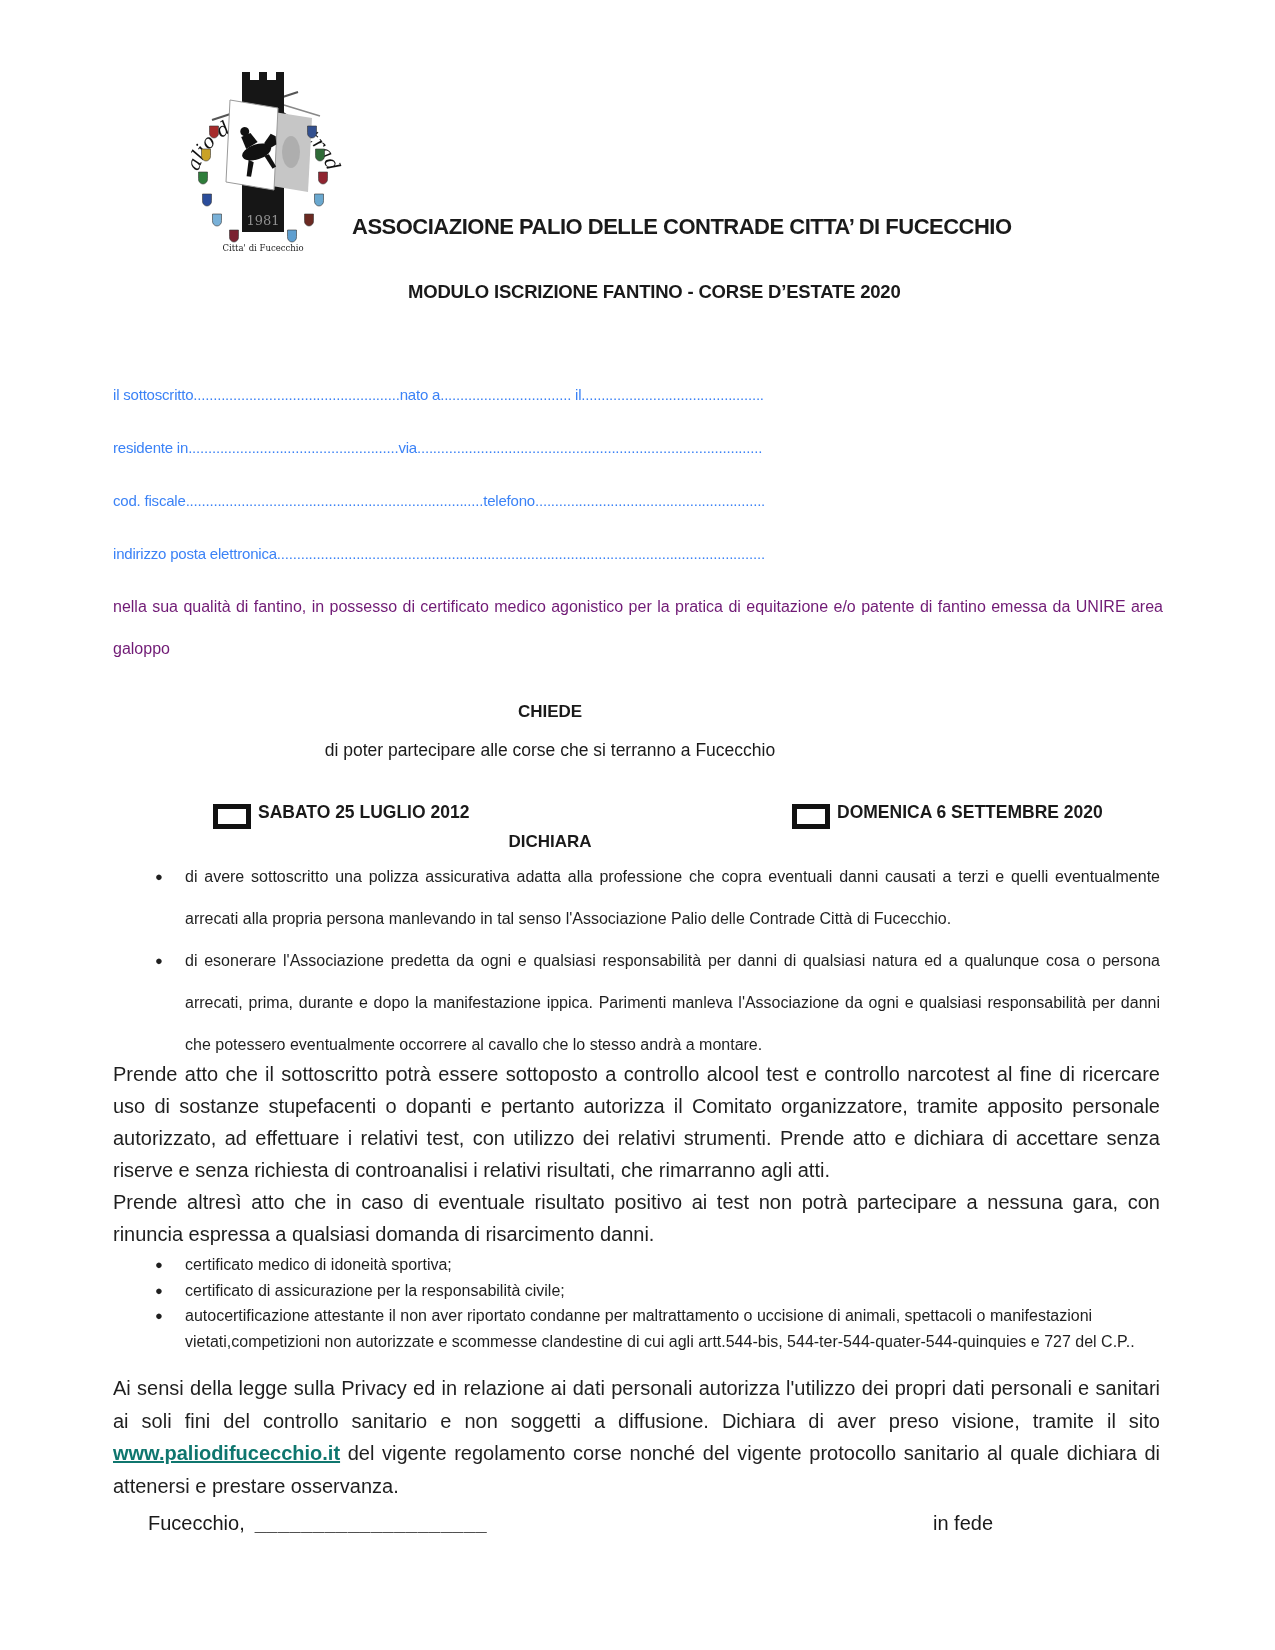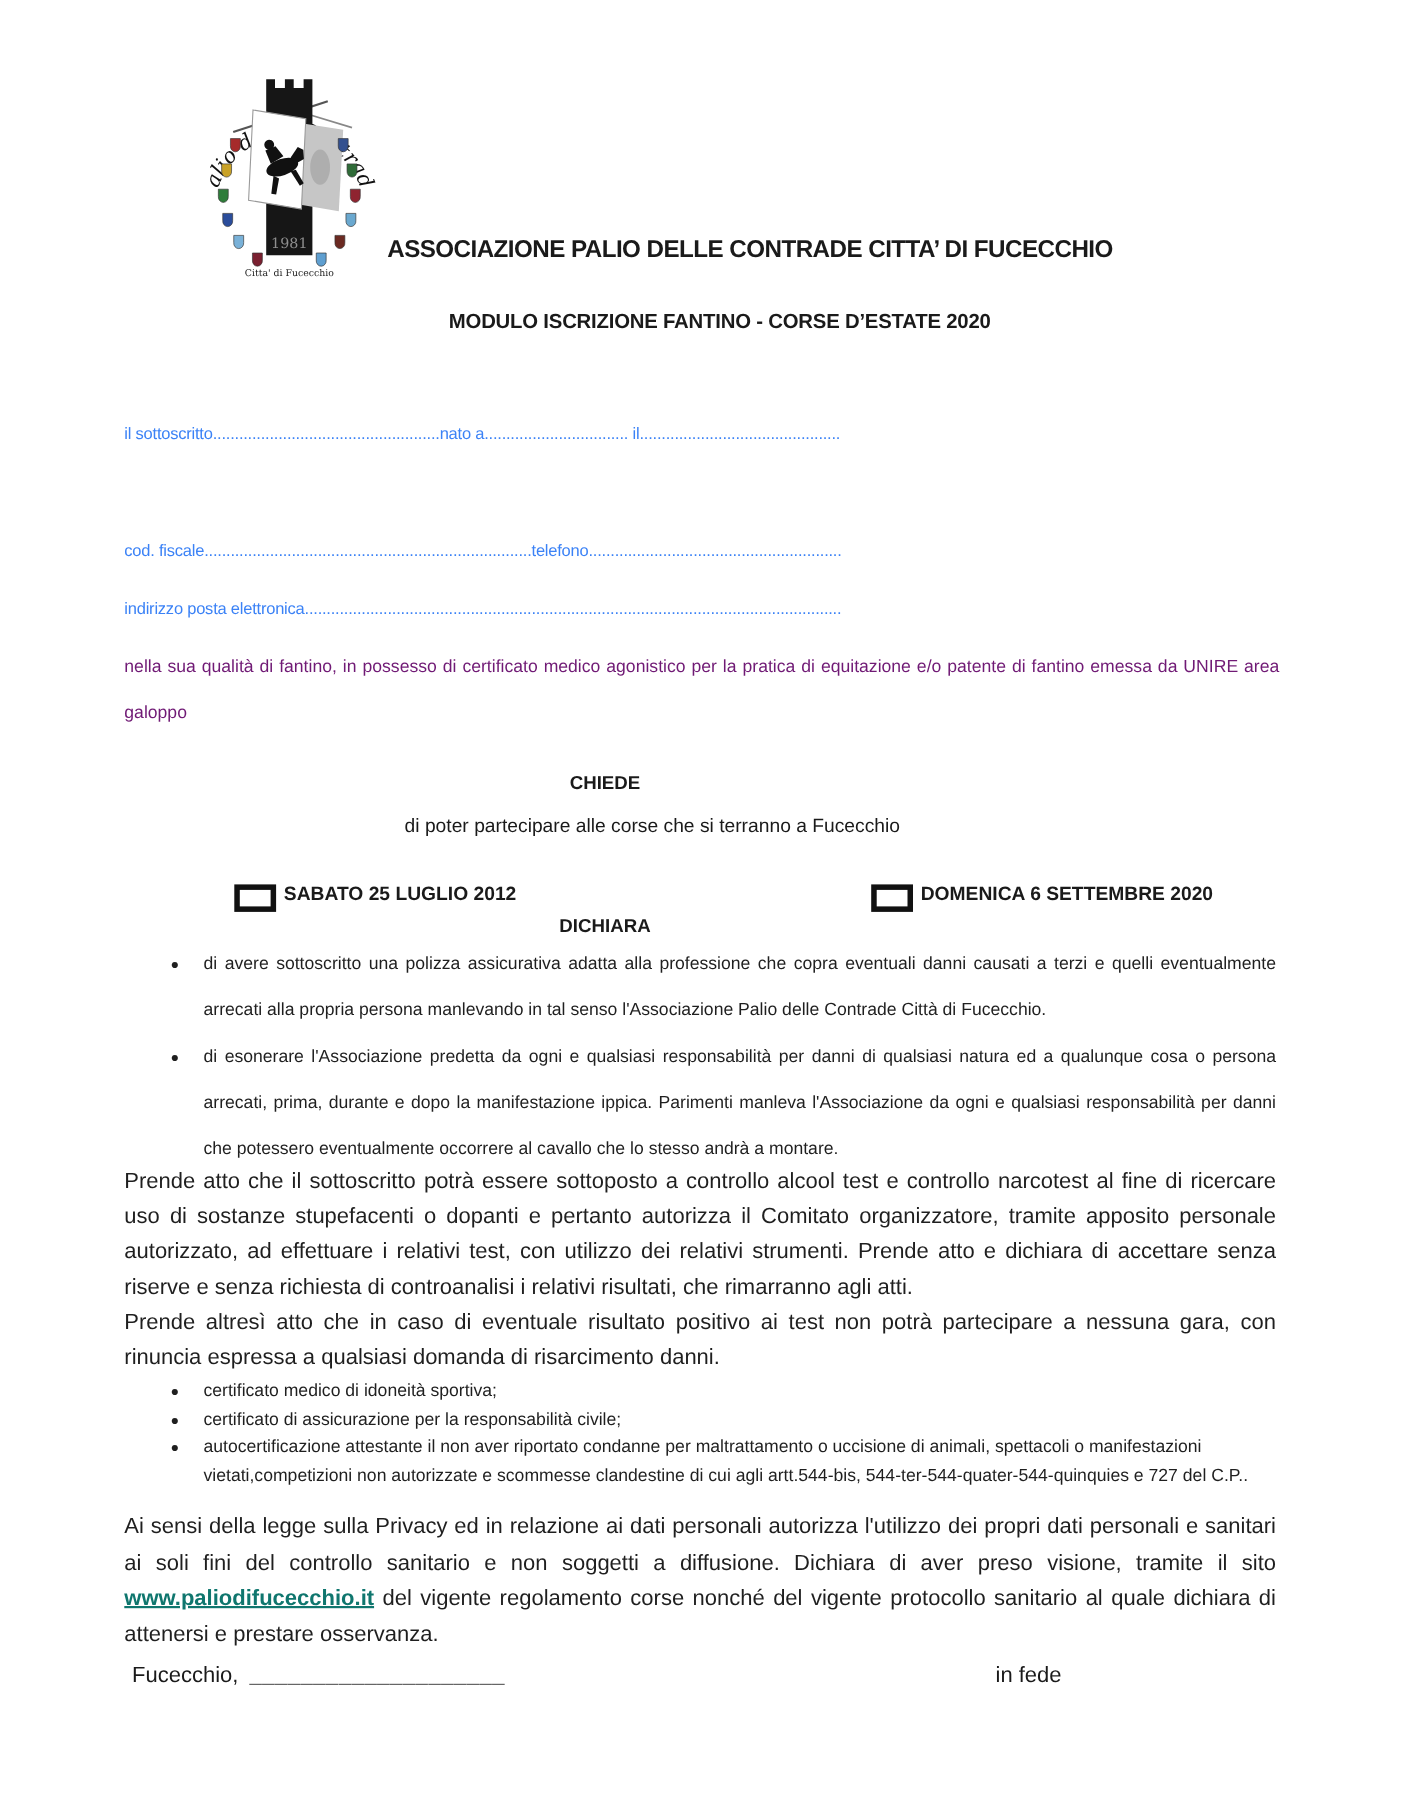--- a/index.html
+++ b/index.html
@@ -13,30 +13,30 @@
   .title{font-size:22px;font-weight:bold;letter-spacing:-0.5px;white-space:nowrap;}
   .subtitle{font-size:18.5px;font-weight:bold;letter-spacing:-0.2px;white-space:nowrap;}
   .formline{
     font-size:15px;letter-spacing:-0.2px;white-space:nowrap;overflow:hidden;
     width:1054px;color:#3b82f6;
   }
   .para{font-size:20px;line-height:32px;text-align:justify;color:#1f1f1f;}
   .para p{margin:0;}
   .intro{font-size:16px;line-height:42px;text-align:justify;color:#701a75;}
   .h-center{font-size:17px;font-weight:bold;}
-  .sub-center{font-size:17.5px;padding-left:43px;}
+  .sub-center{font-size:17.5px;}
   .blist{width:1047px;}
   .blist .li{position:relative;padding-left:72px;font-size:16px;line-height:42px;text-align:justify;color:#1f1f1f;}
   .blist .dot{position:absolute;left:42px;top:0;font-size:13px;}
   .blist2 .li{line-height:25.5px;text-align:left;}
   .impegna-h{font-size:16px;font-weight:bold;text-decoration:underline;}
   .checkbox{display:inline-block;width:28px;height:15px;border:5px solid #111;background:#fff;}
   .chk-label{font-size:17.5px;font-weight:bold;white-space:nowrap;}
   .link{color:#0f766e;font-weight:bold;text-decoration:underline;}
-  .footer-txt{font-size:20px;white-space:nowrap;}
+  .footer-txt{font-size:20px;white-space:nowrap;margin-left:28px;}
   .blank{letter-spacing:0.5px;margin-left:10px;}
 </style>
 </head>
 <body>
 
 <div class="page">
 
   <svg class="abs" style="left:178px;top:42px;" width="170" height="215" viewBox="0 0 170 215">
     <defs>
       <path id="arcPath" d="M 20,130 A 68,68 0 0 1 150,130"></path>
@@ -80,20 +80,21 @@
       <path transform="translate(114,194)" fill="#5f9fd0" d="M-4.5,-6 h9 v6.5 a4.5,5 0 0 1 -4.5,5.5 a4.5,5 0 0 1 -4.5,-5.5 z"></path>
     </g>
     <text x="85" y="183" text-anchor="middle" font-family="DejaVu Serif, serif" font-size="13" fill="#8f8f8f">1981</text>
     <text x="85" y="209" text-anchor="middle" font-family="DejaVu Serif, serif" font-size="8.5" fill="#222">Citta' di Fucecchio</text>
   </svg>
 
   <div class="abs title" style="left:352px;top:214px;">ASSOCIAZIONE PALIO DELLE CONTRADE CITTA’ DI FUCECCHIO</div>
   <div class="abs subtitle" style="left:408px;top:281px;">MODULO ISCRIZIONE FANTINO  -  CORSE D’ESTATE 2020</div>
 
   <div class="abs formline" style="left:113px;top:386px;">il sottoscritto....................................................nato a................................. il..............................................</div>
+  <div class="abs formline" style="left:113px;top:439px;">residente in.....................................................via.......................................................................................</div>
   <div class="abs formline" style="left:113px;top:492px;">cod. fiscale...........................................................................telefono..........................................................</div>
   <div class="abs formline" style="left:113px;top:545px;">indirizzo posta elettronica...........................................................................................................................</div>
 
   <div class="abs intro" style="left:113px;top:586px;width:1050px;">nella sua qualità di fantino, in possesso di certificato medico agonistico per la pratica di equitazione e/o patente di fantino emessa da UNIRE area galoppo</div>
 
   <div class="abs center h-center" style="top:702px;">CHIEDE</div>
   <div class="abs center sub-center" style="top:740px;">di poter partecipare alle corse che si terranno a Fucecchio</div>
 
   <span class="abs checkbox" style="left:213px;top:804px;"></span>
   <span class="abs chk-label" style="left:258px;top:802px;">SABATO 25 LUGLIO 2012</span>

